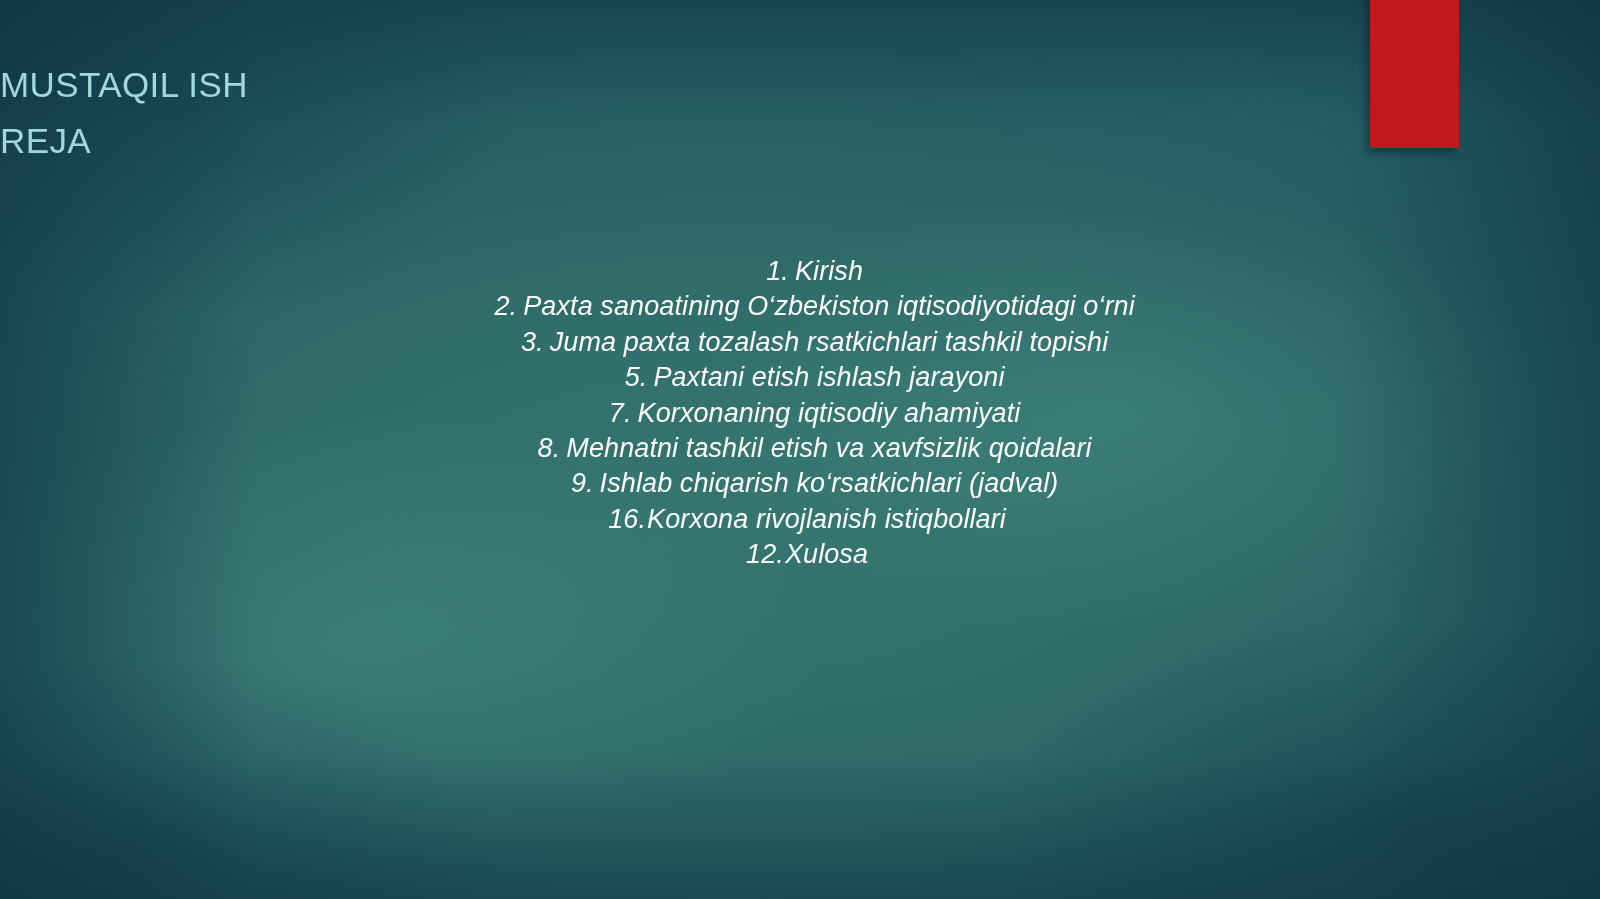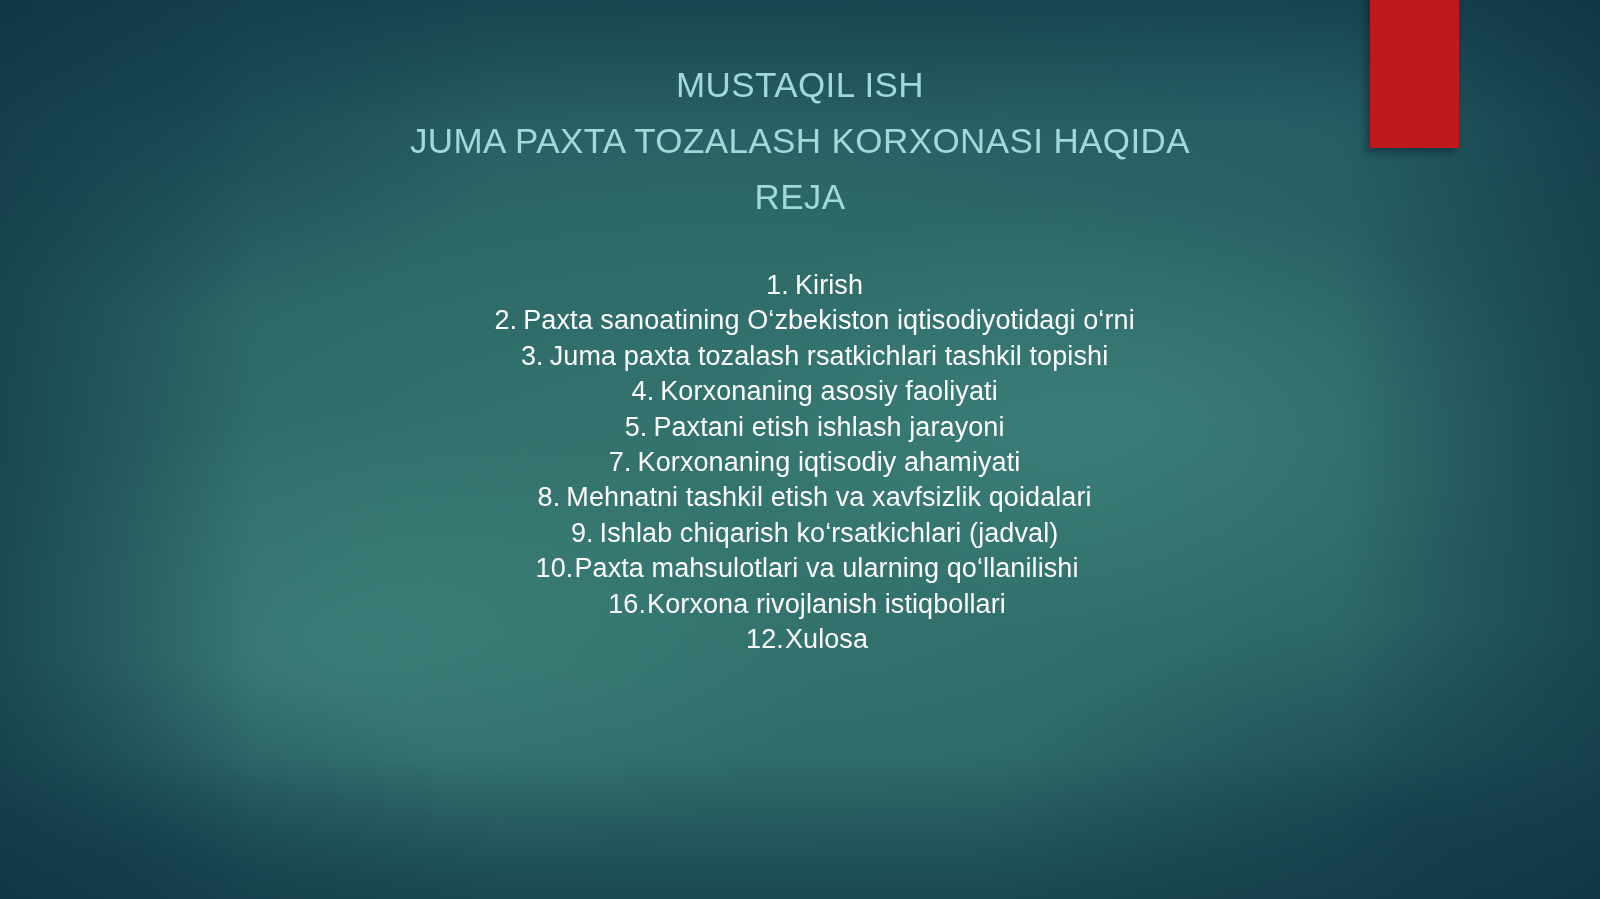--- a/index.html
+++ b/index.html
@@ -76,37 +76,38 @@
   .content {
     position: absolute;
     inset: 0;
   }
 
   .title-block {
     position: absolute;
     left: 0;
     right: 0;
     top: 57px;
-    text-align: center;
+    text-align: left;
   }
   .title-line {
     color: #9fd9da;
     font-size: 35px;
     font-weight: 400;
     line-height: 56px;
     letter-spacing: 0.4px;
     white-space: nowrap;
   }
 
   .list-block {
     position: absolute;
     left: 0;
     right: 0;
-    top: 268px;
+    top: 254px;
     text-align: center;
+    font-style: italic;
   }
   .reja-item {
     color: #fdfdfd;
     font-size: 27px;
     font-weight: 400;
     line-height: 35.4px;
     letter-spacing: 0.1px;
     white-space: nowrap;
     display: block;
   }
@@ -129,51 +130,44 @@
   <div class="bg-glow-a"></div>
   <div class="bg-glow-b"></div>
   <div class="bg-vignette"></div>
 
   <div class="red-block"></div>
 
   <div class="content">
 
     <div class="title-block">
       <div class="title-line">MUSTAQIL  ISH</div>
-      <div class="title-line">JUMA PAXTA TOZALASH KORXONASI HAQIDA</div>
       <div class="title-line">REJA</div>
     </div>
 
     <div class="list-block">
       <div class="reja-item">
         <span class="num">1.</span><span>Kirish</span>
       </div>
       <div class="reja-item">
         <span class="num">2.</span><span>Paxta sanoatining O‘zbekiston iqtisodiyotidagi o‘rni</span>
       </div>
       <div class="reja-item">
         <span class="num">3.</span><span>Juma paxta tozalash rsatkichlari tashkil topishi</span>
       </div>
       <div class="reja-item">
-        <span class="num">4.</span><span>Korxonaning asosiy faoliyati</span>
-      </div>
-      <div class="reja-item">
         <span class="num">5.</span><span>Paxtani etish ishlash jarayoni</span>
       </div>
       <div class="reja-item">
         <span class="num">7.</span><span>Korxonaning iqtisodiy ahamiyati</span>
       </div>
       <div class="reja-item">
         <span class="num">8.</span><span>Mehnatni tashkil etish va xavfsizlik qoidalari</span>
       </div>
       <div class="reja-item">
         <span class="num">9.</span><span>Ishlab chiqarish ko‘rsatkichlari (jadval)</span>
-      </div>
-      <div class="reja-item">
-        <span class="num wide">10.</span><span>Paxta mahsulotlari va ularning qo‘llanilishi</span>
       </div>
       <div class="reja-item">
         <span class="num wide">16.</span><span>Korxona rivojlanish istiqbollari</span>
       </div>
       <div class="reja-item">
         <span class="num wide">12.</span><span>Xulosa</span>
       </div>
     </div>
 
   </div>

